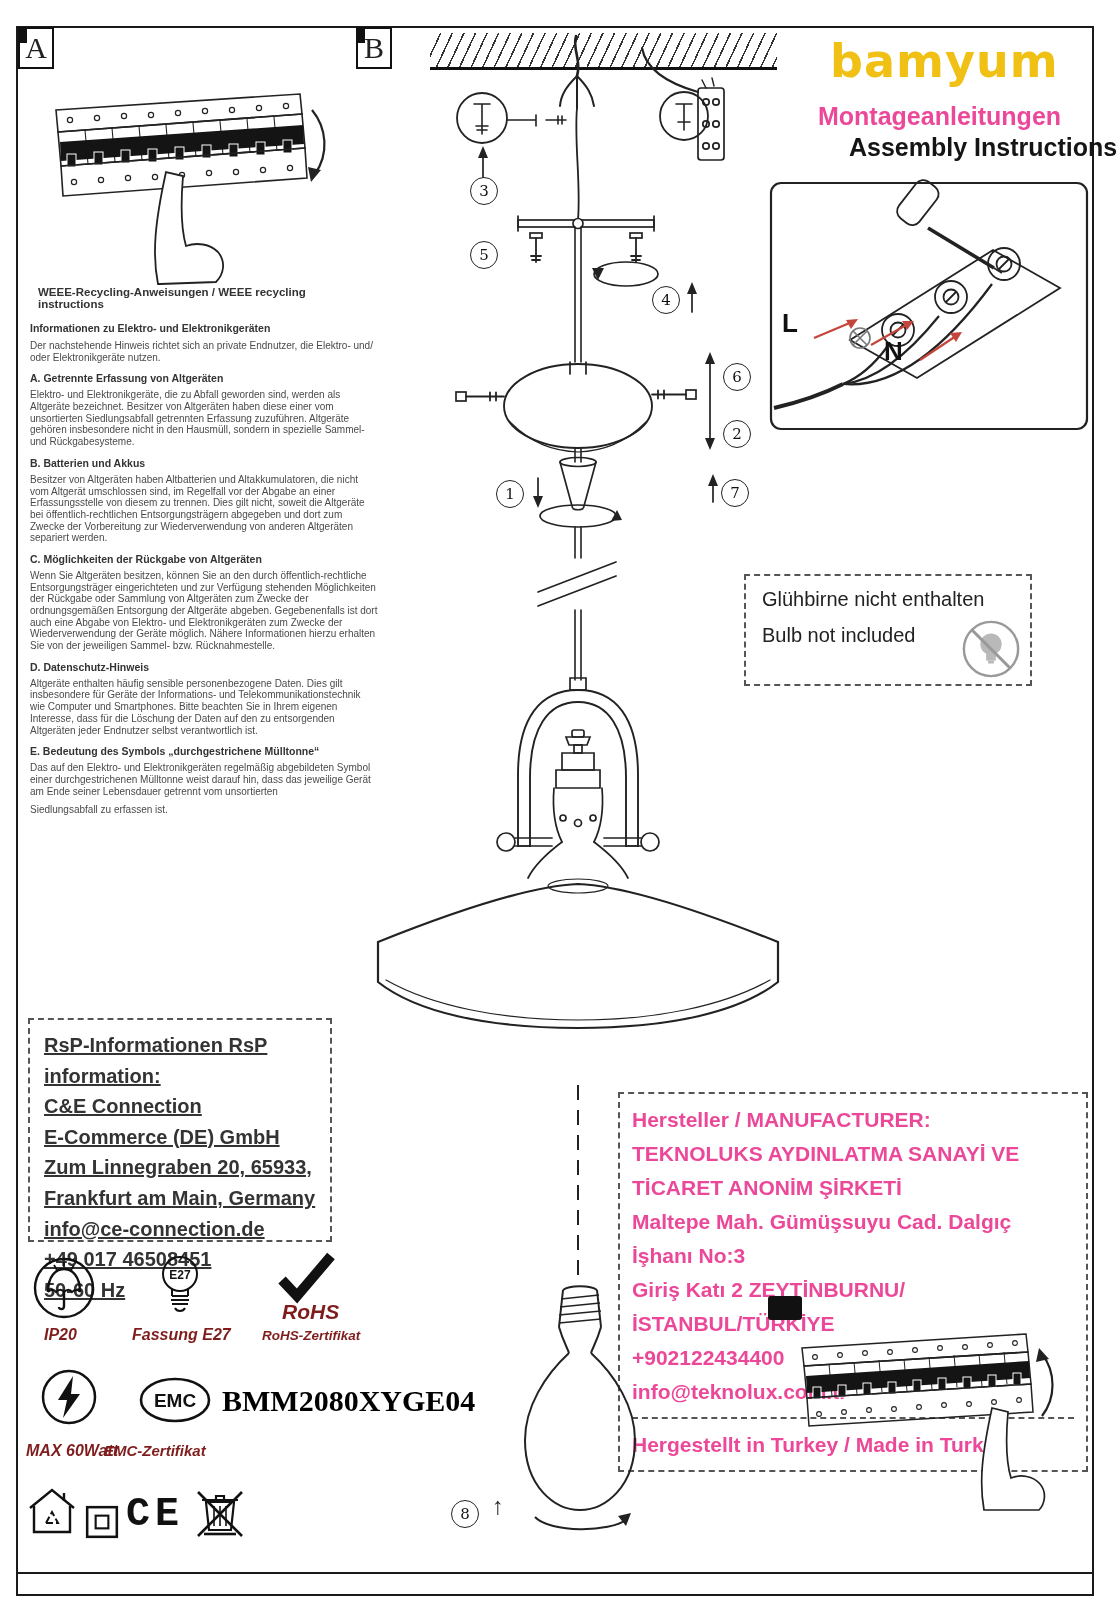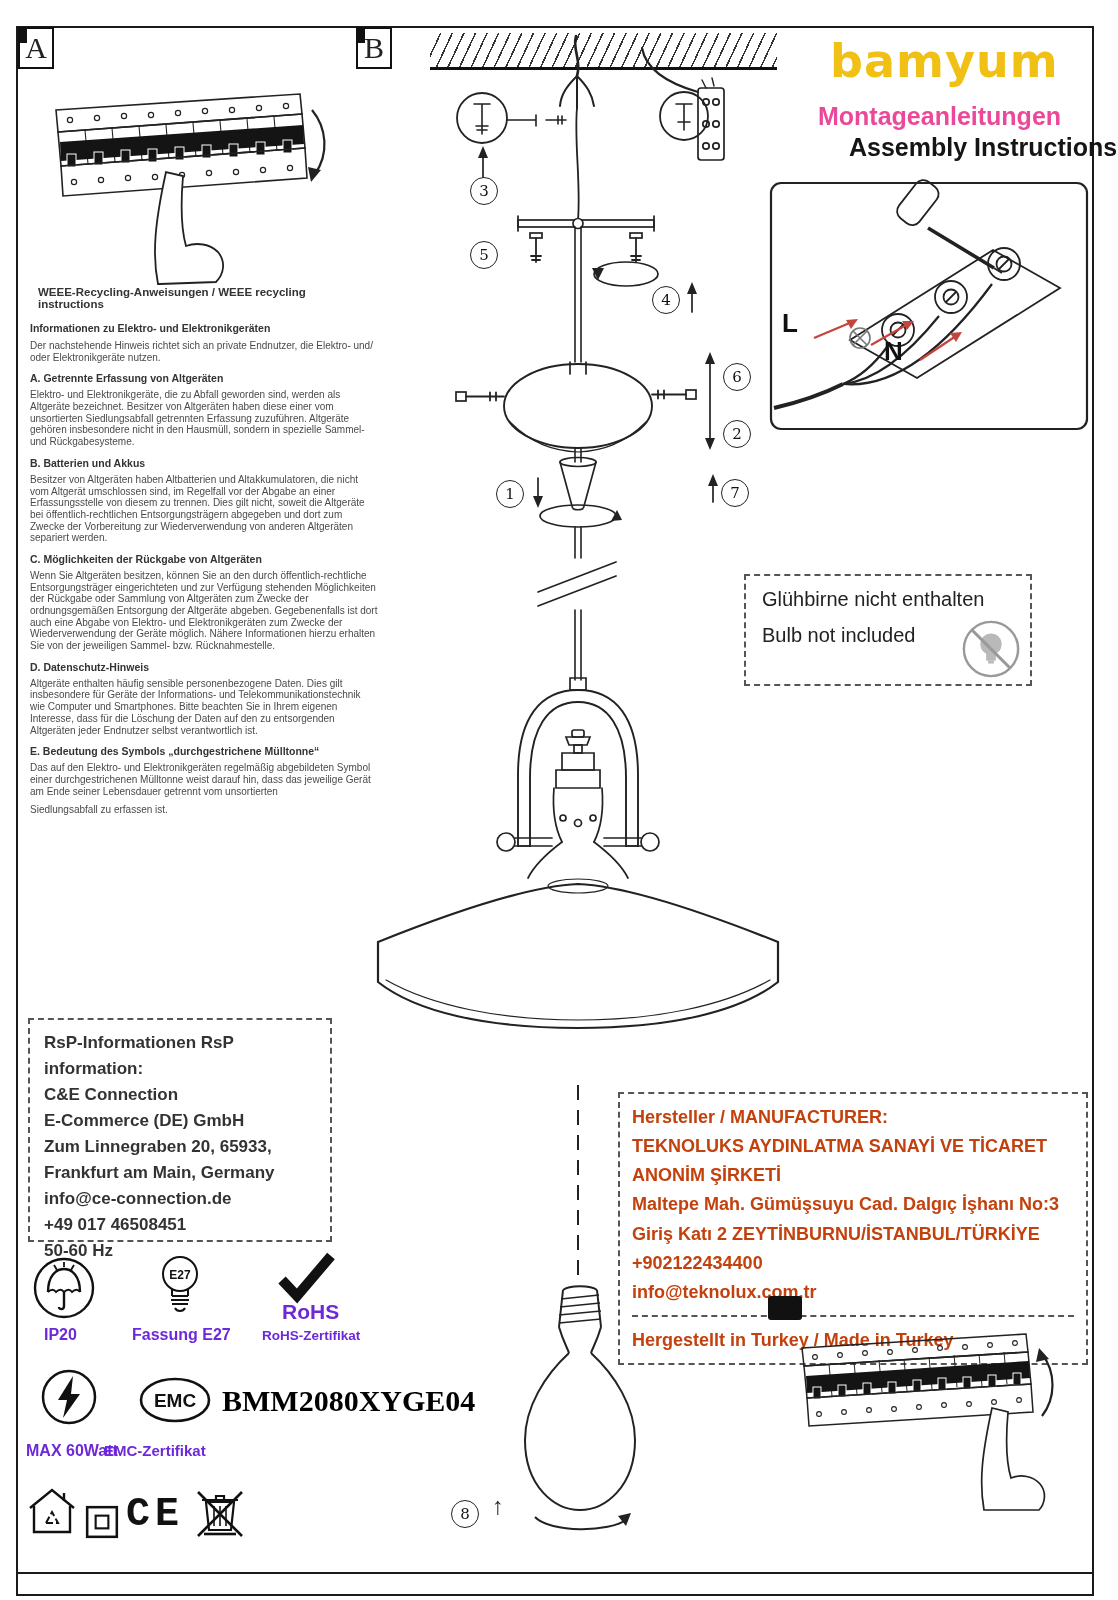--- a/index.html
+++ b/index.html
@@ -39,32 +39,32 @@
   .weee-title{font-size:10.5px;font-weight:bold;color:#333;margin:9px 0 5px;}
   .weee p{font-size:10px;line-height:1.17;margin:0 0 7px;color:#4a4a4a;}
 
   .bulb-box{position:absolute;left:744px;top:574px;width:288px;height:112px;
         border:2px dashed #555;box-sizing:border-box;padding:12px 0 0 16px;}
   .bulb-line{font-size:20px;color:#222;margin-bottom:13px;}
   .nobulb{right:8px;bottom:4px;left:auto;top:auto;width:62px;height:62px;}
 
   .rsp-box{position:absolute;left:28px;top:1018px;width:304px;height:224px;
         border:2px dashed #555;box-sizing:border-box;padding:10px 14px;
-        font-size:17px;line-height:1.53;color:#333;font-weight:600;}
+        font-size:20px;line-height:1.53;color:#333;font-weight:600;text-decoration:underline;}
 
   .mfr-box{position:absolute;left:618px;top:1092px;width:470px;
         border:2px dashed #555;box-sizing:border-box;padding:9px 12px 8px;
-        font-size:18px;line-height:1.62;color:#c2410c;}
+        font-size:21px;line-height:1.62;color:#ec4899;}
   .mfr-title{font-weight:bold;}
   .mfr-b{font-weight:bold;}
   .mfr-line{font-weight:600;}
   .mfr-made{font-weight:bold;border-top:2px dashed #555;margin-top:8px;padding-top:9px;}
 
   .icon{position:absolute;}
-  .icon-label{position:absolute;font-weight:bold;font-size:16px;color:#6d28d9;}
+  .icon-label{position:absolute;font-weight:bold;font-size:16px;color:#7f1d1d;font-style:italic;}
   .lbl-ip20{left:44px;top:1326px;}
   .lbl-fassung{left:132px;top:1326px;}
   .lbl-rohs{left:282px;top:1300px;font-size:21px;}
   .lbl-rohs-sub{left:262px;top:1328px;font-size:13.5px;}
   .lbl-maxwatt{left:26px;top:1442px;}
   .lbl-emc-sub{left:104px;top:1442px;font-size:15px;}
   .model{position:absolute;left:222px;top:1384px;font-size:30px;font-weight:bold;
         font-family:"Liberation Serif",serif;color:#000;}
   .ce-text{position:absolute;left:126px;top:1492px;font-size:40px;font-weight:600;
         letter-spacing:5px;color:#111;font-family:Liberation Mono, monospace;}

